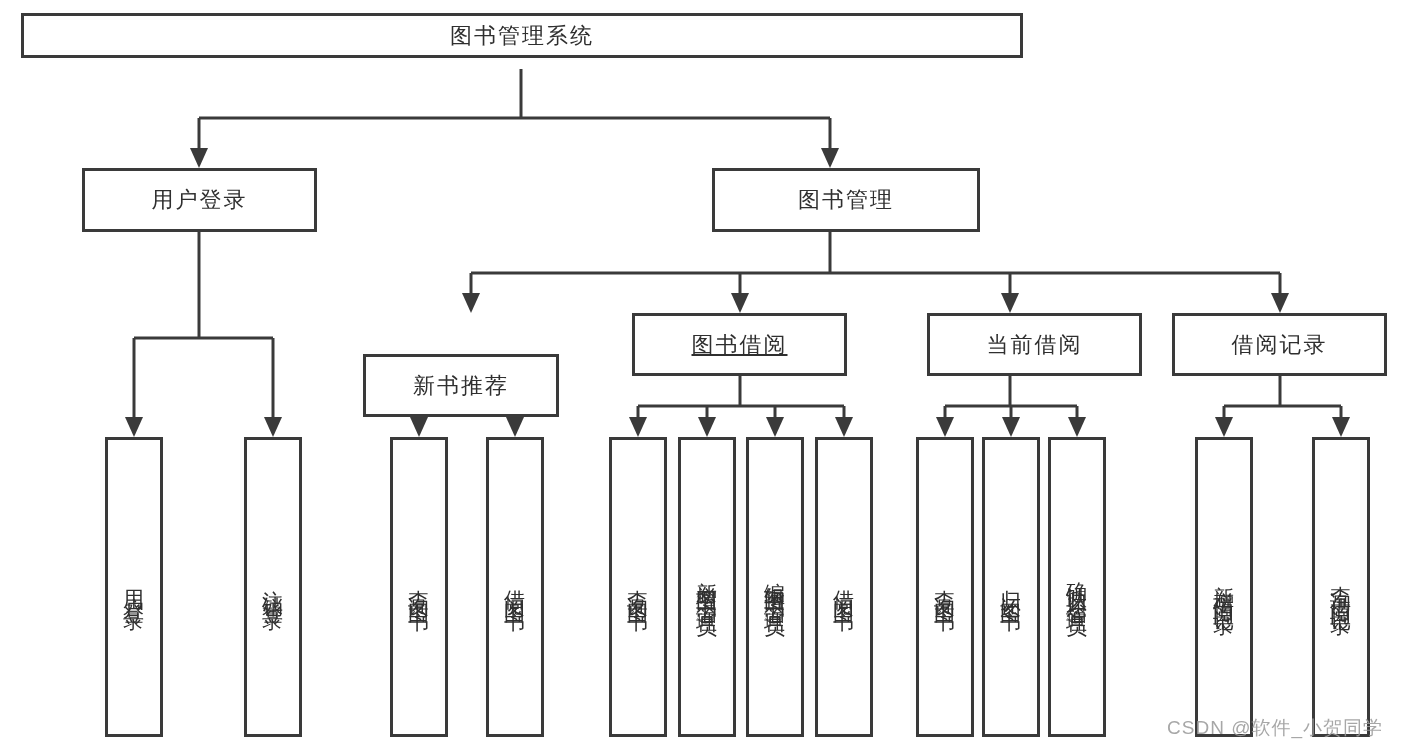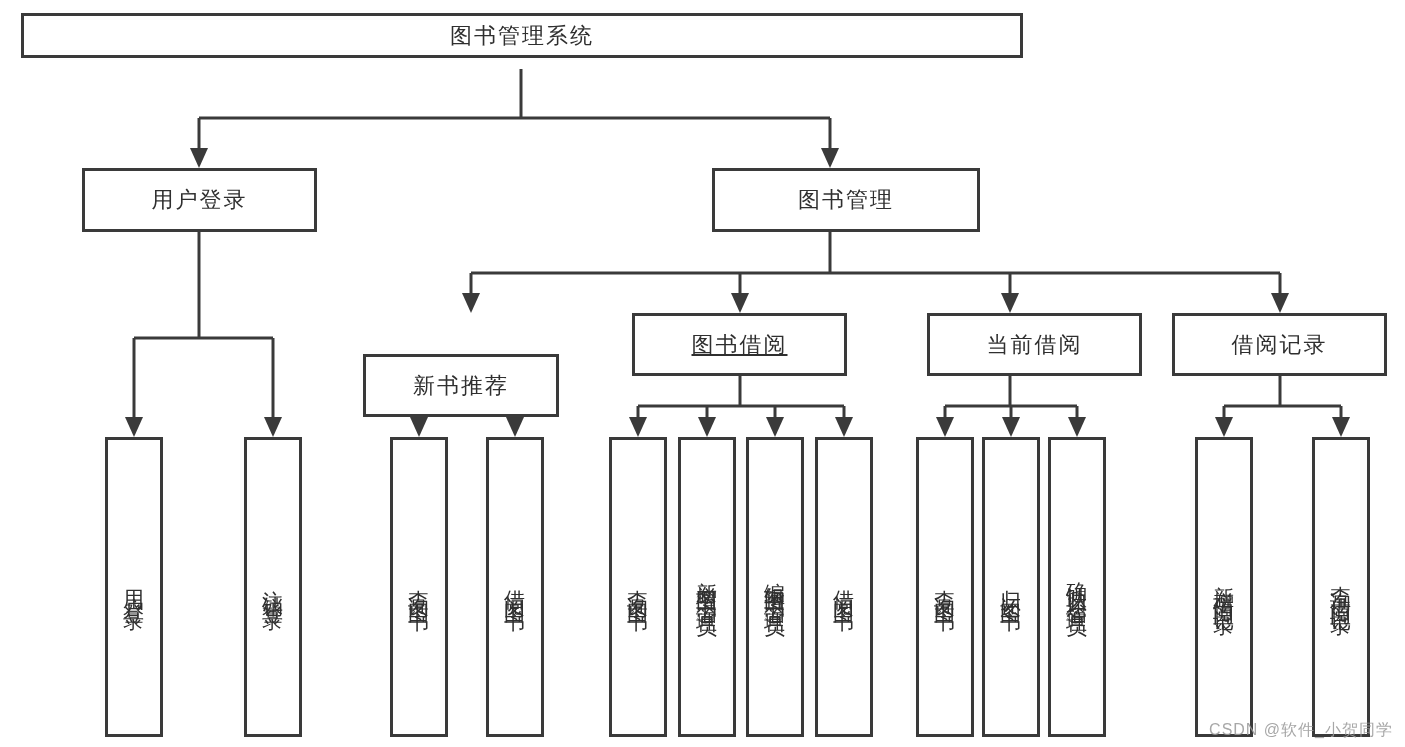--- a/index.html
+++ b/index.html
@@ -56,23 +56,23 @@
     align-items: center;
     justify-content: center;
     writing-mode: vertical-rl;
     font-size: 21px;
     letter-spacing: 7px;
     color: var(--text);
     line-height: 1;
   }
   .watermark {
     position: absolute;
-    right: 12px;
+    right: 22px;
     bottom: 6px;
-    font-size: 16px;
+    font-size: 19px;
     letter-spacing: 1px;
     color: var(--watermark);
     opacity: 0.88;
     z-index: 5;
   }
 </style>
 </head>
 <body>
 
 <div class="diagram">

